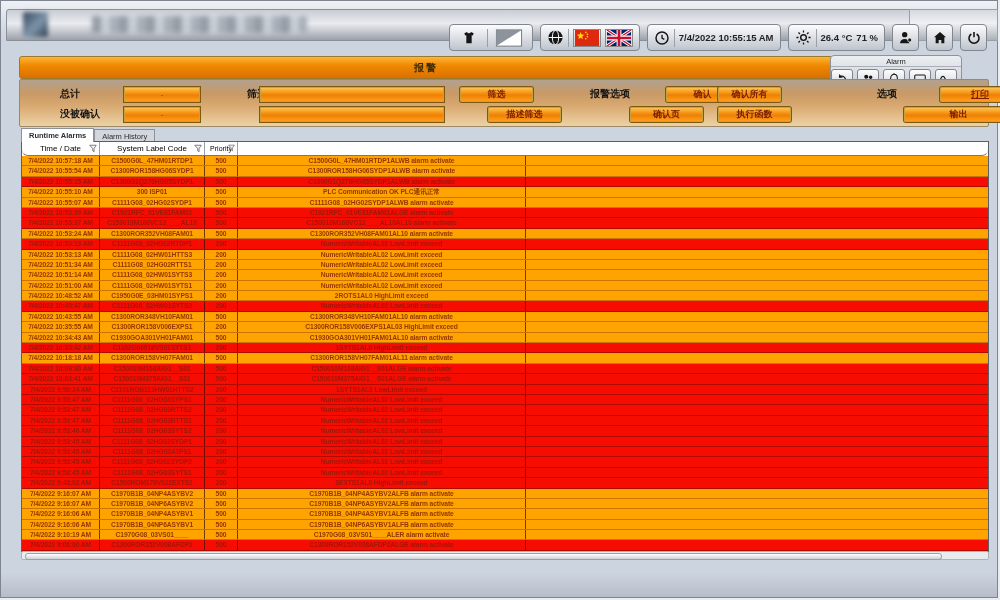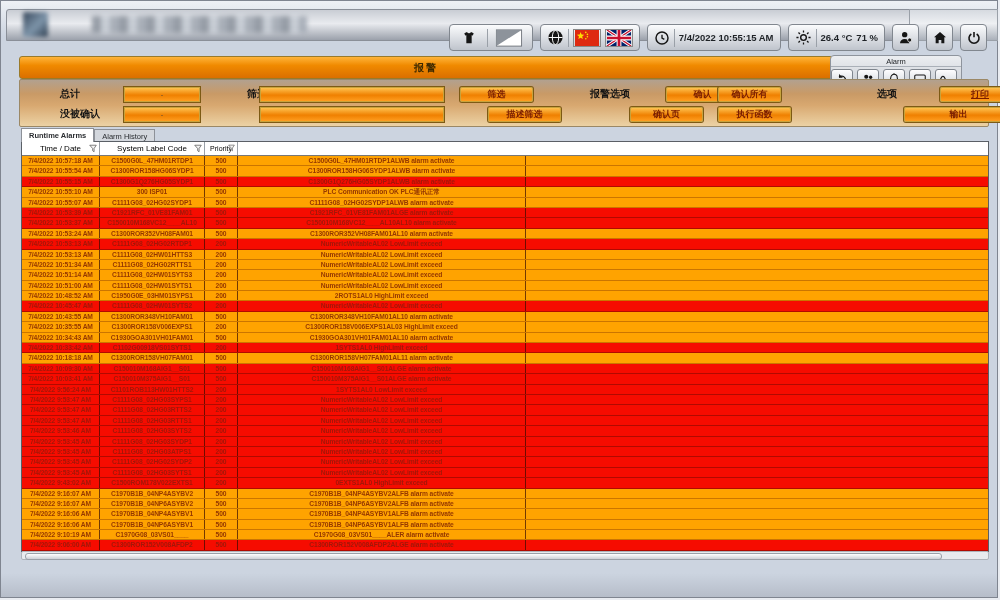--- a/index.html
+++ b/index.html
@@ -39,21 +39,21 @@
   .obtn{position:absolute;height:15px;background:linear-gradient(180deg,#ffc14f 0%,#ef8000 55%,#ff9d1f 100%);border:1px solid #c8a33c;box-shadow:0 0 0 1px #7d5a14;border-radius:2px;font-size:9px;font-weight:bold;color:#7a1d00;text-align:center;padding:0;cursor:pointer;font-family:inherit;box-sizing:border-box;}
   .r1{top:7px;} .r2{top:27px;}
 
   
   .tabs{position:absolute;left:20px;top:127px;display:flex;align-items:flex-end;}
   .tab{font-size:7.5px;padding:2px 7px 1px 7px;border:1px solid #8d9198;border-bottom:none;background:#d3d7dd;color:#2a2d31;cursor:pointer;}
   .tab.active{background:#ffffff;font-weight:bold;position:relative;z-index:2;padding-bottom:2px;}
 
   
   .alarm-table{position:absolute;left:20px;top:140px;width:968px;border:1px solid #5a5f66;box-sizing:border-box;background:#fff;}
-  .thead{display:grid;grid-template-columns:78px 105px 33px 288px 1fr;height:13px;background:#ffffff;border-bottom:1px solid #777;}
+  .thead{display:grid;grid-template-columns:78px 105px 33px 288px 1fr;height:13px;background:#ffffff;border-bottom:1px solid #777;border-radius:6px;}
   .hcell{position:relative;display:flex;align-items:center;justify-content:center;font-size:8px;color:#000;border-right:1px solid #9aa0a8;overflow:hidden;white-space:nowrap;}
   .hcell .funnel{position:absolute;right:2px;top:2px;}
   .hcell:last-child{border-right:none;}
   .trow{display:grid;grid-template-columns:78px 105px 33px 288px 1fr;height:10.4px;box-sizing:border-box;cursor:default;}
   .trow.orange{background:#ffa300;color:#953800;border-bottom:1px solid rgba(160,80,0,.55);}
   .trow.red{background:#f60c00;color:#a31708;border-bottom:1px solid rgba(120,10,0,.55);}
   .tcell{font-size:6.7px;line-height:9.4px;text-align:center;white-space:nowrap;overflow:hidden;border-right:1px solid rgba(55,12,0,.7);letter-spacing:-0.1px;font-weight:bold;}
   .tcell:last-child{border-right:none;}
 
   

